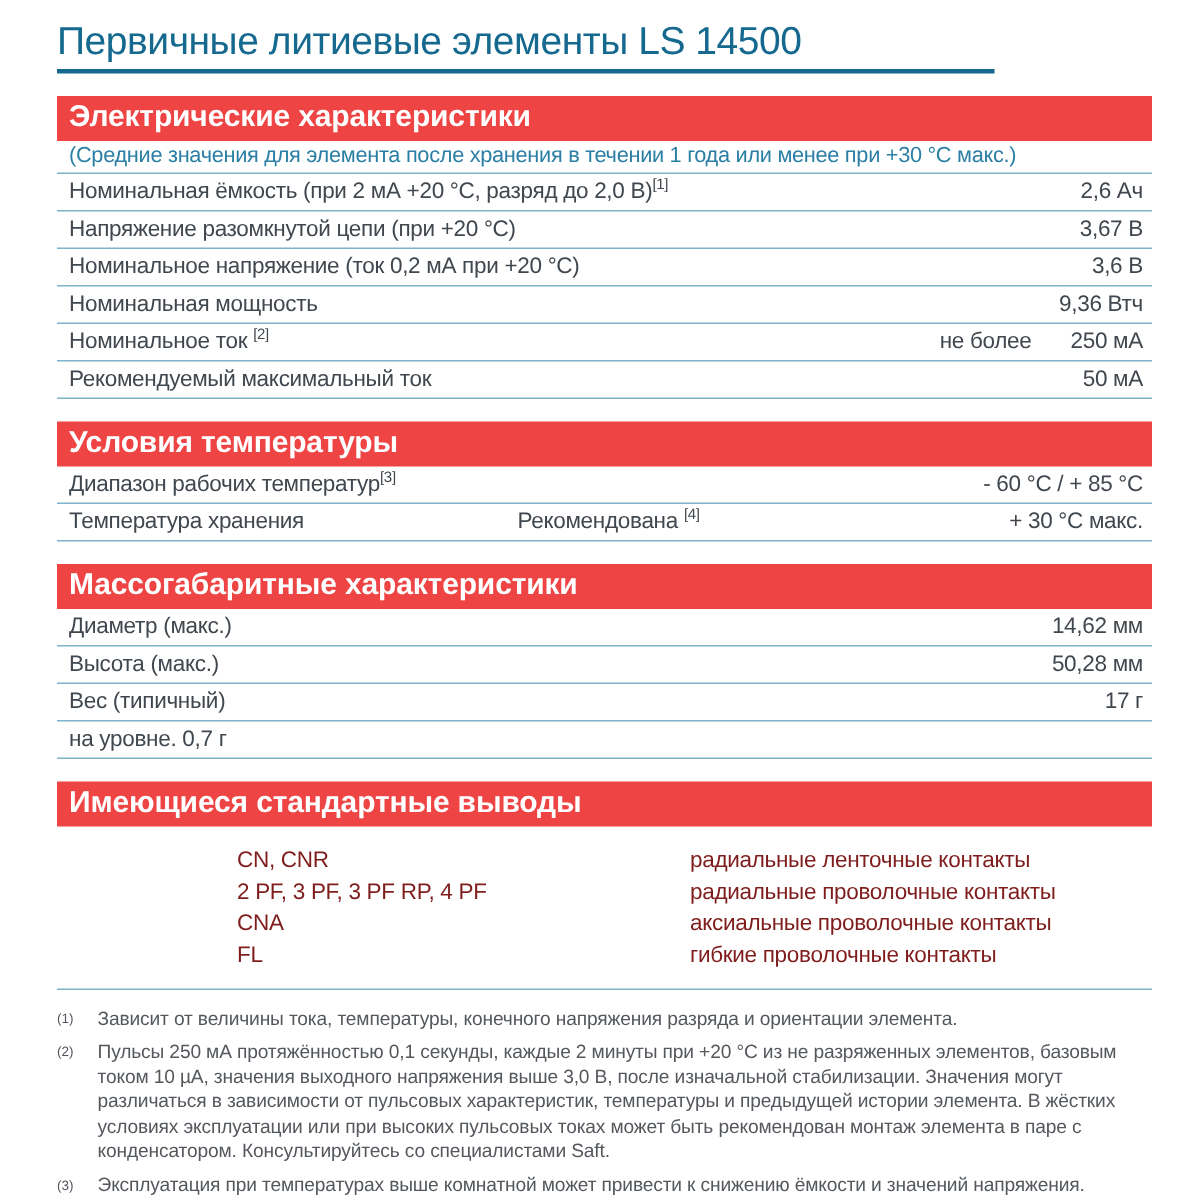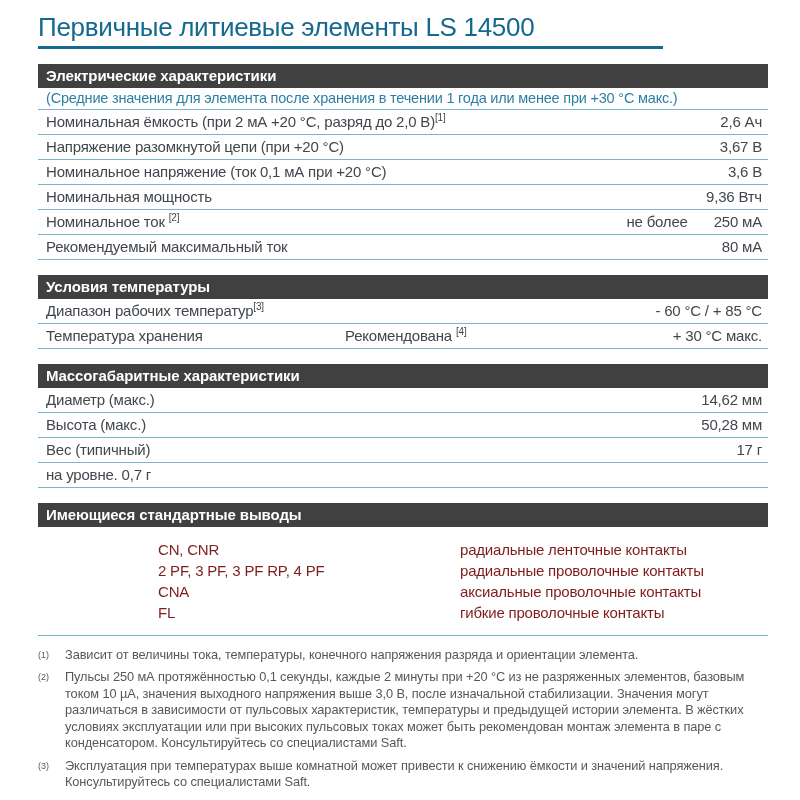--- a/index.html
+++ b/index.html
@@ -23,24 +23,24 @@
   }
   .title-underline {
     width: 625px;
     height: 3px;
     background: #15688e;
     margin-top: 4px;
   }
   
   .section { margin-top: 15px; }
   .bar {
-    background: #404040;
+    background: #ef4444;
     color: #ffffff;
     font-weight: bold;
-    font-size: 15px;
+    font-size: 20px;
     padding: 3px 8px 4px 8px;
     letter-spacing: -0.1px;
   }
   .subtitle {
     color: #2b7fa5;
     font-size: 14.5px;
     padding: 2px 2px 3px 8px;
     border-bottom: 1.5px solid #7db3cb;
     letter-spacing: -0.2px;
   }
@@ -104,35 +104,35 @@
 
     <div class="row">
       <span class="lbl"><span>Номинальная ёмкость (при 2 мА +20 °C, разряд до 2,0 В)</span><sup>[1]</sup></span>
       <span class="val">2,6 Ач</span>
     </div>
     <div class="row">
       <span class="lbl">Напряжение разомкнутой цепи (при +20 °C)</span>
       <span class="val">3,67 В</span>
     </div>
     <div class="row">
-      <span class="lbl">Номинальное напряжение (ток 0,1 мА при +20 °C)</span>
+      <span class="lbl">Номинальное напряжение (ток 0,2 мА при +20 °C)</span>
       <span class="val">3,6 В</span>
     </div>
     <div class="row">
       <span class="lbl">Номинальная мощность</span>
       <span class="val">9,36 Втч</span>
     </div>
     <div class="row">
       <span class="lbl"><span>Номинальное ток</span> <sup>[2]</sup></span>
       <span class="note">не более</span>
       <span class="val">250 мА</span>
     </div>
     <div class="row">
       <span class="lbl">Рекомендуемый максимальный ток</span>
-      <span class="val">80 мА</span>
+      <span class="val">50 мА</span>
     </div>
   </div>
 
   <div class="section">
     <div class="bar">Условия температуры</div>
 
     <div class="row">
       <span class="lbl-fixed"><span>Диапазон рабочих температур</span><sup>[3]</sup></span>
       <span class="mid"></span>
       <span class="val">- 60 °C / + 85 °C</span>

